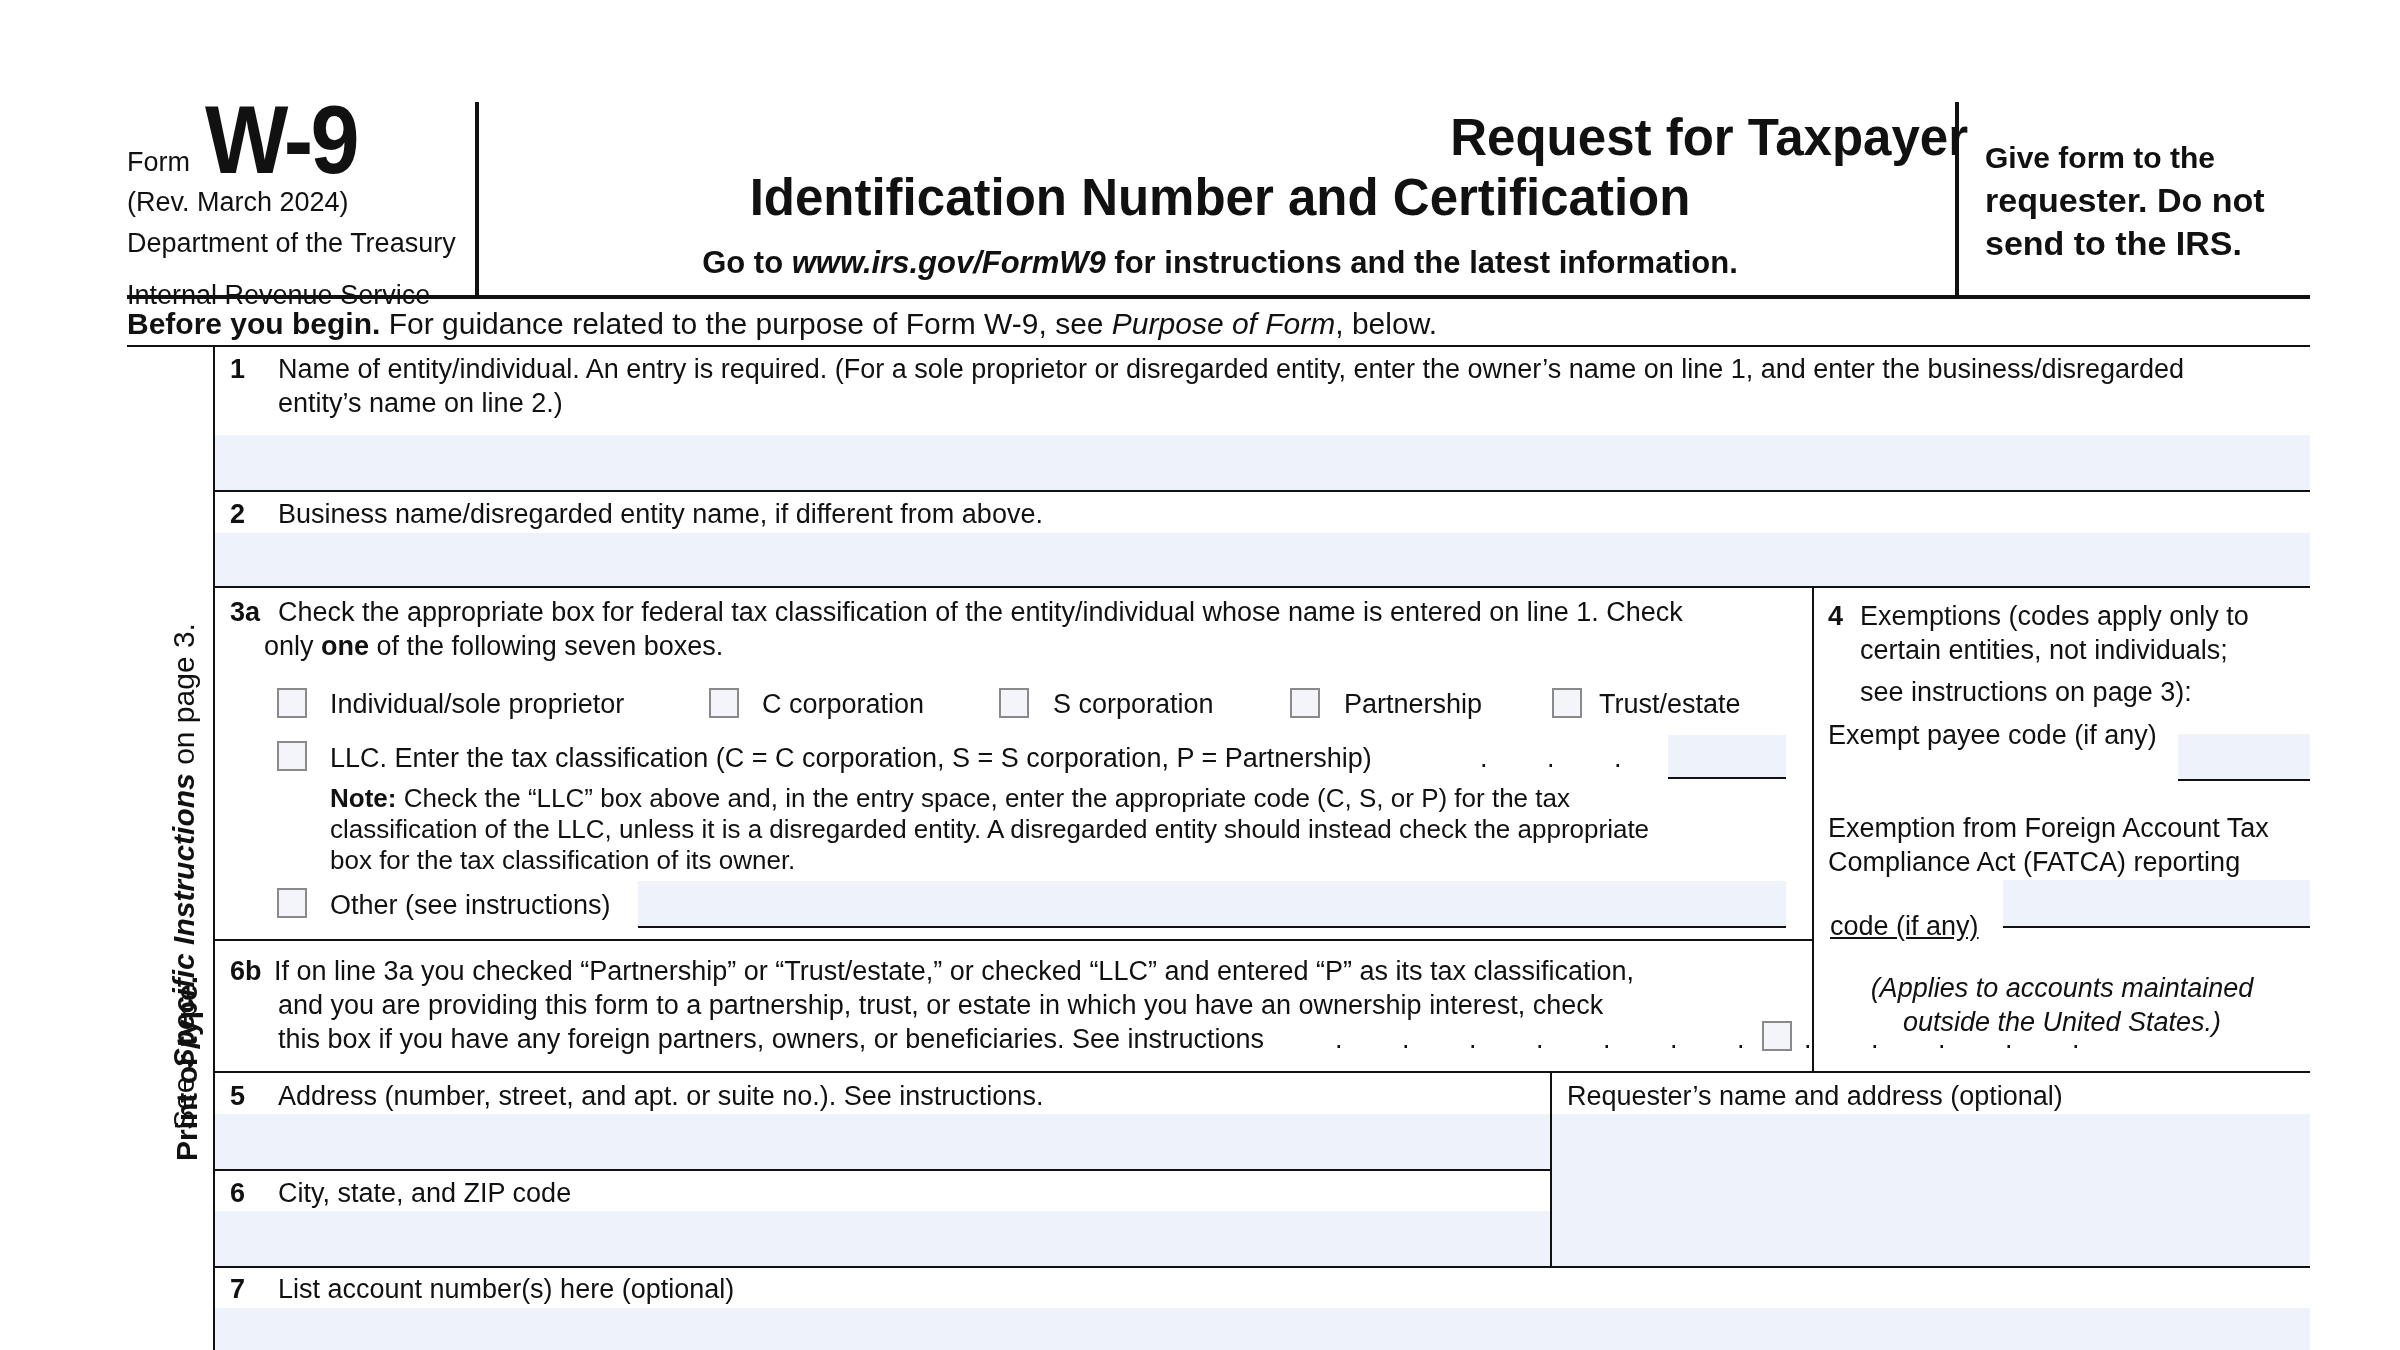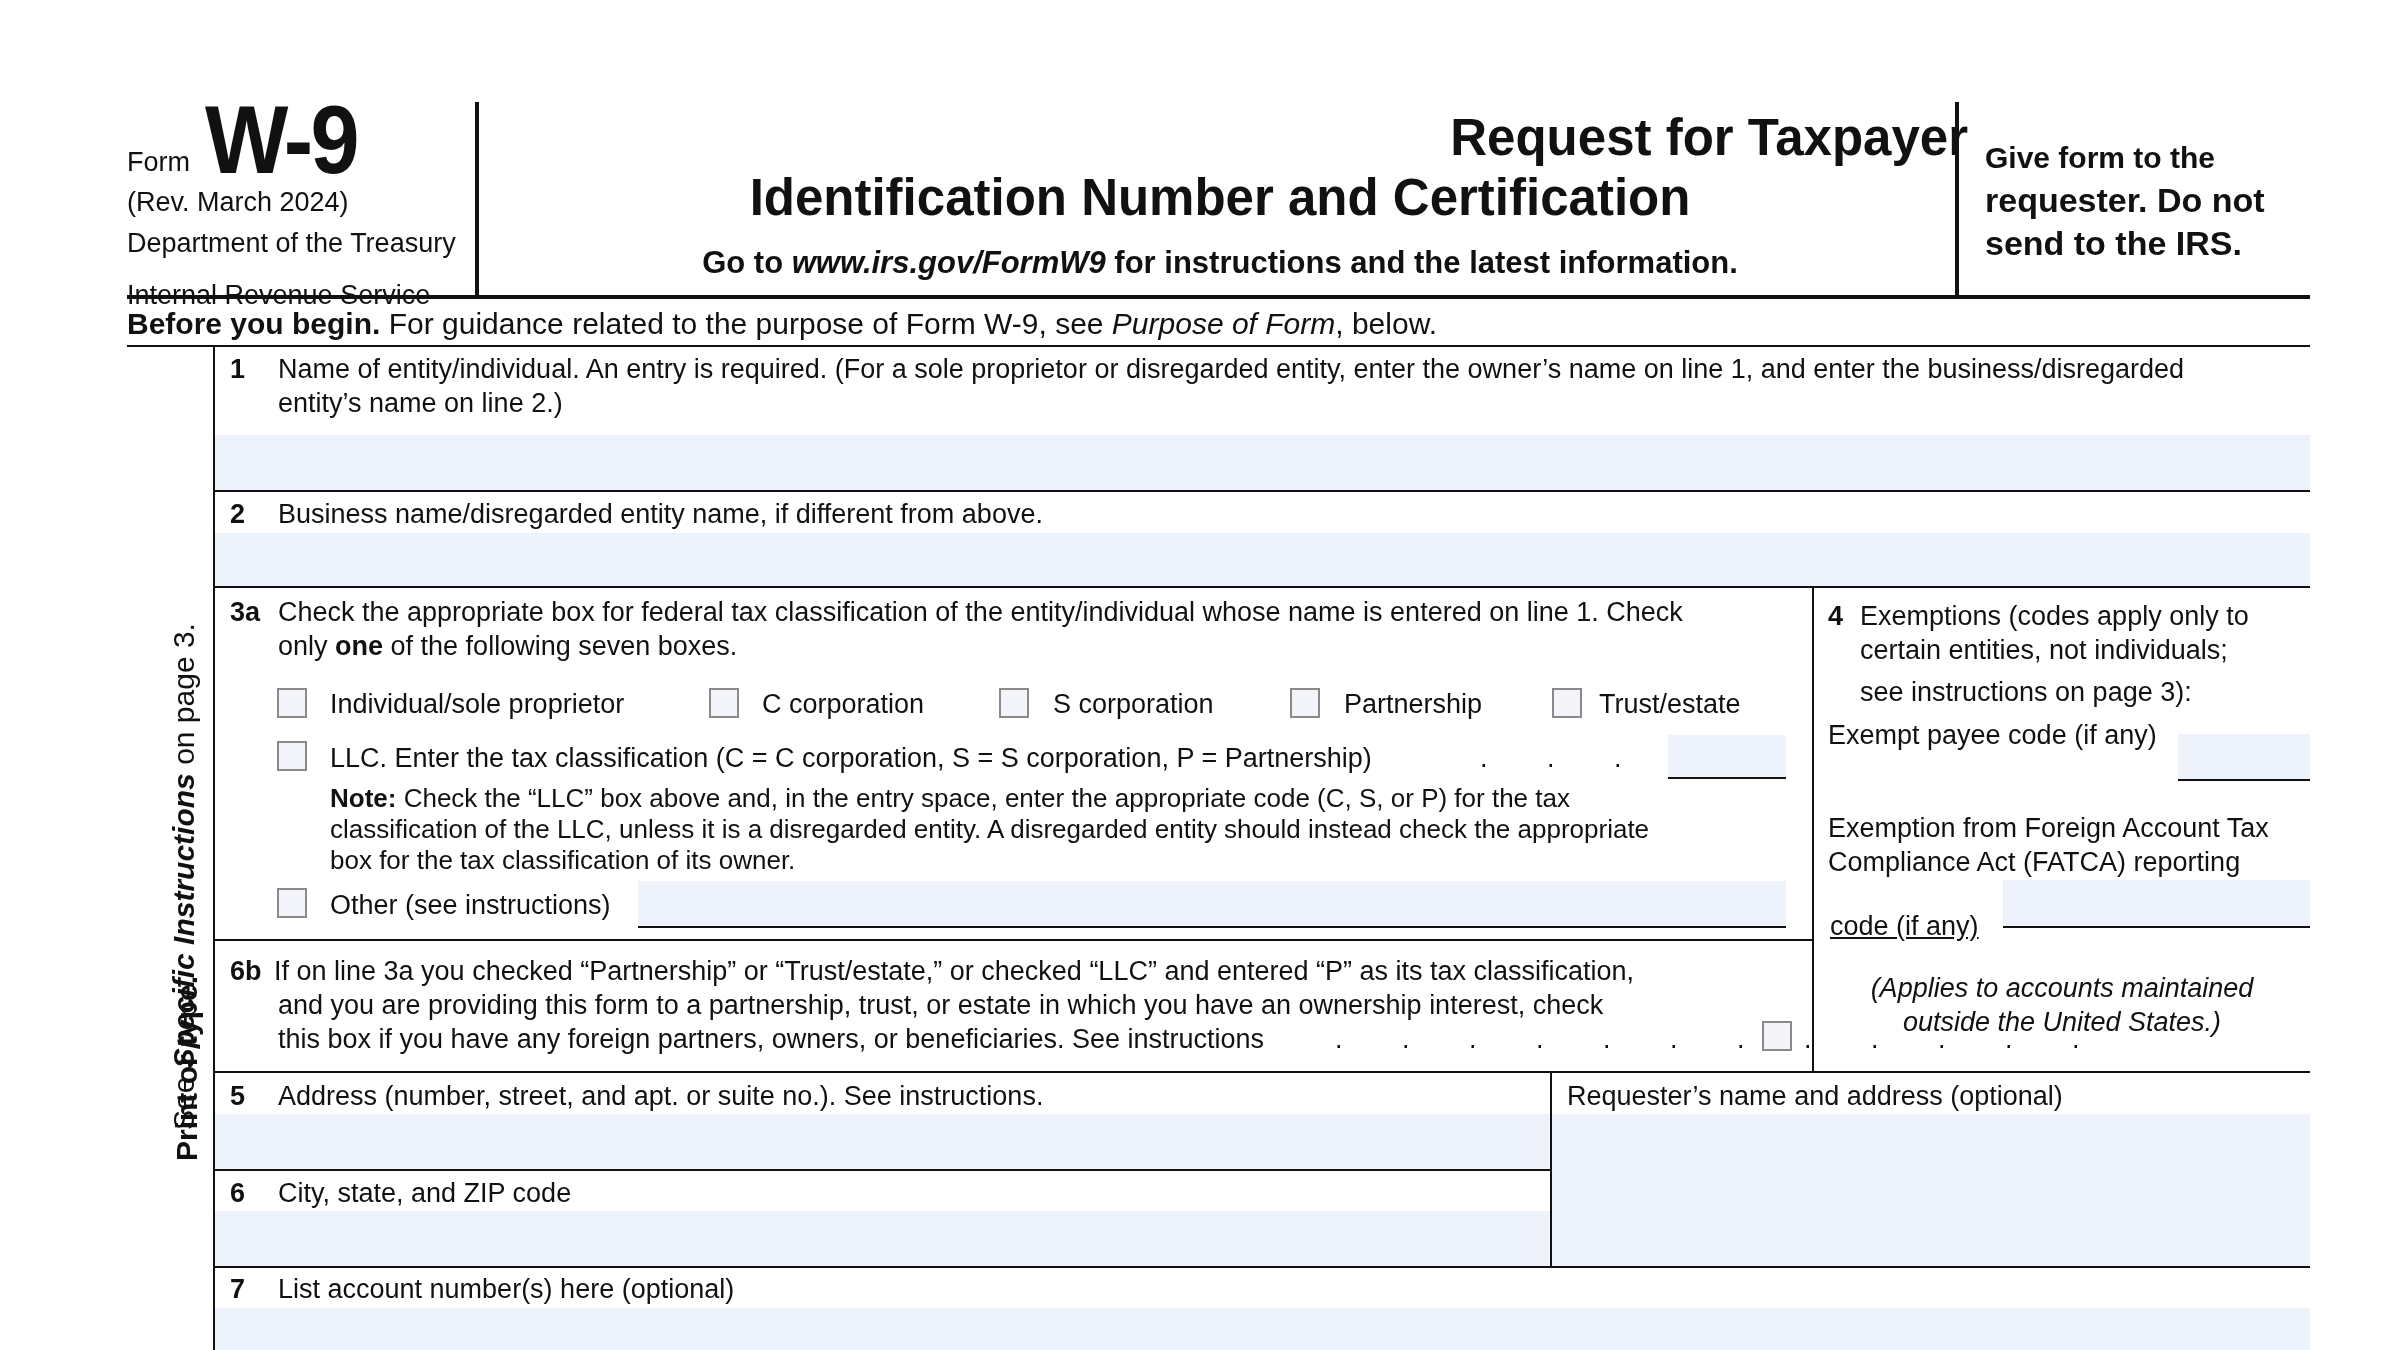--- a/index.html
+++ b/index.html
@@ -63,21 +63,21 @@
 <div class="fill" style="left:215px;top:435px;width:2095px;height:55px;"></div>
 <div class="rule" style="left:215px;top:490px;width:2095px;height:2px;"></div>
 
 <span class="t num" style="left:230px;top:498px;">2</span>
 <span class="t" style="left:278px;top:498px;">Business name/disregarded entity name, if different from above.</span>
 <div class="fill" style="left:215px;top:533px;width:2095px;height:53px;"></div>
 <div class="rule" style="left:215px;top:586px;width:2095px;height:2px;"></div>
 
 <span class="t num" style="left:230px;top:596px;">3a</span>
 <span class="t" style="left:278px;top:596px;">Check the appropriate box for federal tax classification of the entity/individual whose name is entered on line 1. Check</span>
-<span class="t" style="left:278px;top:630px;"><span>only </span><b>one</b><span> of the following seven boxes.</span></span>
+<span class="t" style="left:264px;top:630px;"><span>only </span><b>one</b><span> of the following seven boxes.</span></span>
 
 <div class="cb" style="left:277px;top:688px;"></div>
 <span class="t" style="left:330px;top:688px;">Individual/sole proprietor</span>
 <div class="cb" style="left:709px;top:688px;"></div>
 <span class="t" style="left:762px;top:688px;">C corporation</span>
 <div class="cb" style="left:999px;top:688px;"></div>
 <span class="t" style="left:1053px;top:688px;">S corporation</span>
 <div class="cb" style="left:1290px;top:688px;"></div>
 <span class="t" style="left:1344px;top:688px;">Partnership</span>
 <div class="cb" style="left:1552px;top:688px;"></div>

